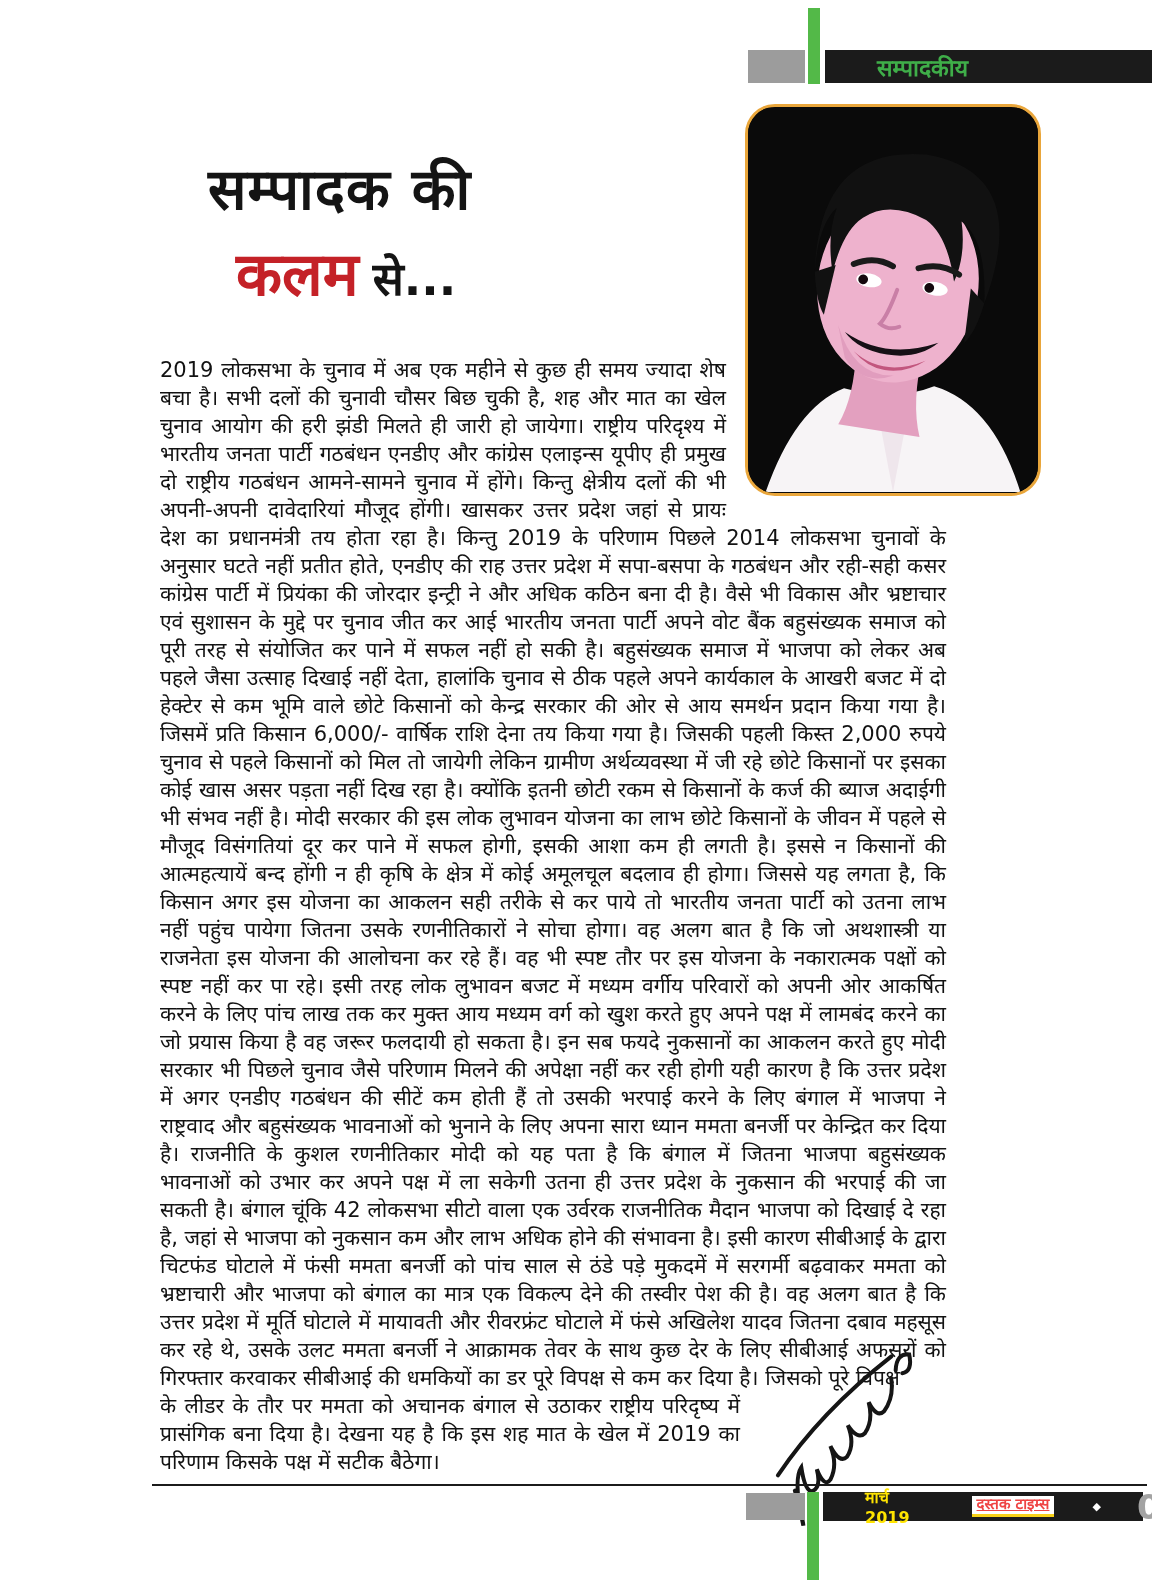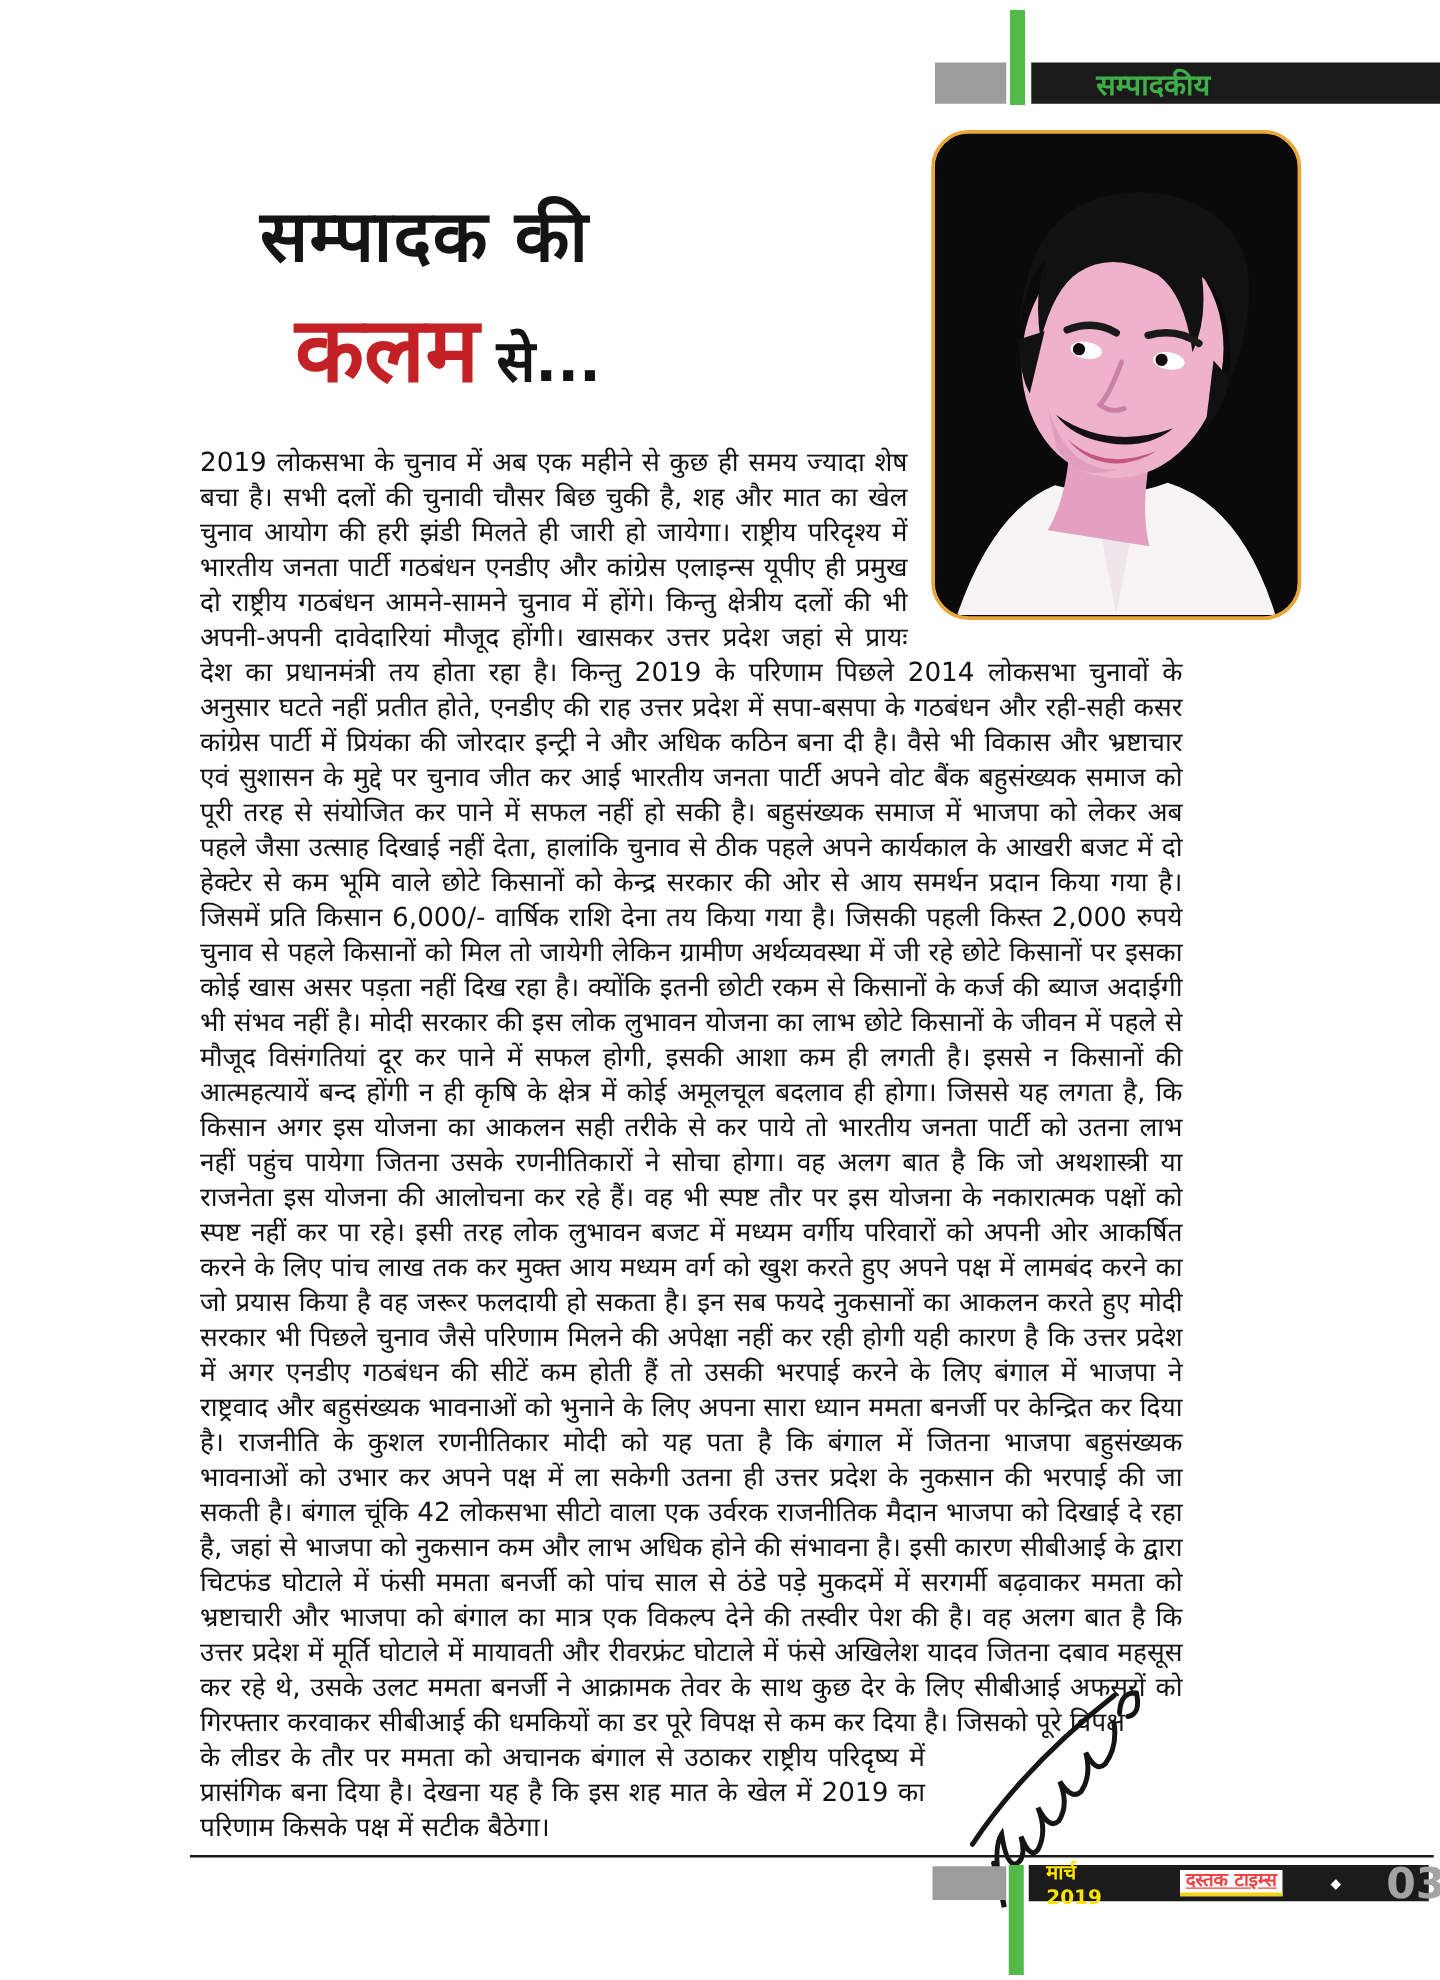--- a/index.html
+++ b/index.html
@@ -23,21 +23,21 @@
   .title1 {
     position:absolute; left:160px; top:148px;
     font-size:57px; font-weight:800; color:#141414; letter-spacing:1px;
     white-space:nowrap;
     margin-left:48px;
   }
   .title2 {
     position:absolute; left:236px; top:244px;
     display:flex; align-items:baseline; white-space:nowrap;
   }
-  .title2 .red { color:#c42127; font-size:72px; font-weight:800; line-height:1; }
+  .title2 .red { color:#c42127; font-size:60px; font-weight:800; line-height:1; }
   .title2 .suffix { color:#141414; font-size:46px; font-weight:800; margin-left:14px; line-height:1; }
   
   .photo {
     position:absolute; left:745px; top:104px; width:296px; height:392px;
     border:3px solid #e9a63b; border-radius:30px; overflow:hidden; background:#0a0a0a;
   }
   .photo svg { display:block; width:100%; height:100%; }
   
   .body-text {
     position:absolute; left:160px; top:356px; width:786px;
@@ -47,21 +47,21 @@
   .photo-spacer { float:right; width:220px; height:148px; }
   .closing { overflow:visible; }
   .sig-spacer { float:right; width:206px; height:90px; position:relative; }
   .sig-spacer svg { position:absolute; left:18px; top:-12px; transform:rotate(-33deg); }
   
   .ftr-line { position:absolute; left:152px; top:1484px; width:995px; height:2px; background:#1b1b1b; }
   .ftr-gray { position:absolute; left:746px; top:1493px; width:59px; height:27px; background:#9c9c9c; }
   .ftr-green-bar { position:absolute; left:807px; top:1492px; width:12px; height:88px; background:#53b948; }
   .ftr-black-bar {
     position:absolute; left:823px; top:1492px; width:320px; height:29px;
-    background:#1b1b1b; display:flex; align-items:center; padding-left:14px;gap:28px;
+    background:#1b1b1b; display:flex; align-items:center; padding-left:42px;gap:28px;
   }
   .ftr-date { color:#ffe400; font-size:16px; font-weight:bold; }
   .ftr-logo {
     margin-left:34px; background:#ffffff; color:#ef4444;
     font-size:15px; font-weight:bold; padding:0 5px 1px 5px;
     border-bottom:3px solid #f7d117; line-height:17px; white-space:nowrap;text-decoration:underline;
   }
   .ftr-diamond { color:#ffffff; font-size:11px; margin-left:10px; }
   .ftr-pagenum { color:#a3a3a3; font-size:34px; font-weight:800; margin-left:8px; line-height:1; }
 </style>

